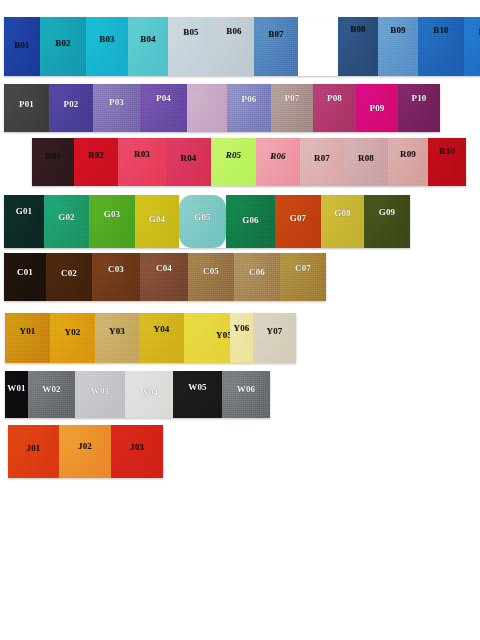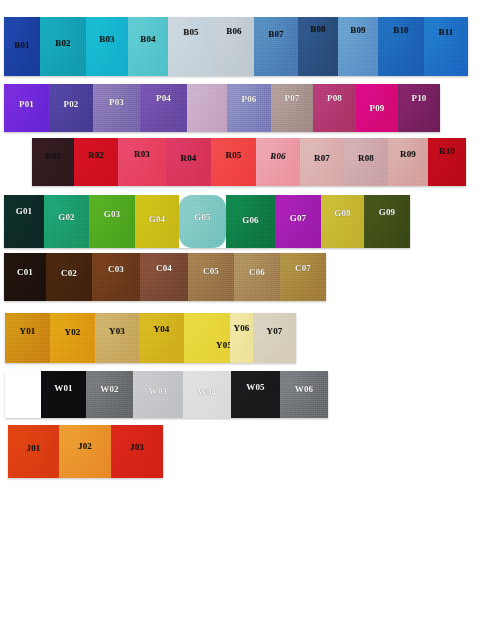--- a/index.html
+++ b/index.html
@@ -89,35 +89,35 @@
       </div>
       <div class="swatch" style="width: 46px; background: rgb(198, 211, 220);">
         <span class="swatch-label lbl-dark" style="top: 11px;">B05</span>
       </div>
       <div class="swatch" style="width: 40px; background: rgb(194, 204, 211);">
         <span class="swatch-label lbl-dark" style="top: 10px;">B06</span>
       </div>
       <div class="swatch" style="width: 44px; background: rgb(79, 129, 186);">
         <span class="swatch-label lbl-dark" style="top: 13px;">B07</span>
       </div>
-      <div class="swatch" style="width: 40px; background: rgb(43, 79, 125);">
+      <div class="swatch" style="width: 40px; background: rgb(43, 79, 125); margin-left: 40px;">
         <span class="swatch-label lbl-dark" style="top: 8px;">B08</span>
       </div>
       <div class="swatch" style="width: 40px; background: rgb(95, 150, 203);">
         <span class="swatch-label lbl-dark" style="top: 9px;">B09</span>
       </div>
       <div class="swatch" style="width: 46px; background: rgb(31, 100, 184);">
         <span class="swatch-label lbl-dark" style="top: 9px;">B10</span>
       </div>
       <div class="swatch" style="width: 44px; background: rgb(31, 110, 198);">
         <span class="swatch-label lbl-dark" style="top: 11px;">B11</span>
       </div>
     </div>
     <div class="swatch-row" style="left: 4px; top: 84px; height: 48px;">
-      <div class="swatch" style="width: 45px; background: #6d28d9;">
+      <div class="swatch" style="width: 45px; background: #404040;">
         <span class="swatch-label lbl-light" style="top: 16px;">P01</span>
       </div>
       <div class="swatch" style="width: 44px; background: rgb(75, 63, 155);">
         <span class="swatch-label lbl-light" style="top: 16px;">P02</span>
       </div>
       <div class="swatch" style="width: 47px; background: rgb(129, 112, 176);">
         <span class="swatch-label lbl-light" style="top: 14px;">P03</span>
       </div>
       <div class="swatch" style="width: 47px; background: rgb(107, 76, 166);">
         <span class="swatch-label lbl-light" style="top: 10px;">P04</span>
@@ -147,21 +147,21 @@
       </div>
       <div class="swatch" style="width: 44px; background: rgb(207, 16, 32);">
         <span class="swatch-label lbl-dark" style="top: 13px;">R02</span>
       </div>
       <div class="swatch" style="width: 48px; background: rgb(232, 65, 95);">
         <span class="swatch-label lbl-dark" style="top: 12px;">R03</span>
       </div>
       <div class="swatch" style="width: 45px; background: rgb(217, 52, 90);">
         <span class="swatch-label lbl-dark" style="top: 16px;">R04</span>
       </div>
-      <div class="swatch" style="width: 45px; background: #ef4444;">
+      <div class="swatch" style="width: 45px; background: #bef264; font-style: italic;">
         <span class="swatch-label lbl-dark" style="top: 13px;">R05</span>
       </div>
       <div class="swatch" style="width: 44px; background: rgb(238, 154, 166);">
         <span class="swatch-label lbl-dark" style="top: 14px; font-style: italic;">R06</span>
       </div>
       <div class="swatch" style="width: 44px; background: rgb(220, 175, 174);">
         <span class="swatch-label lbl-dark" style="top: 16px;">R07</span>
       </div>
       <div class="swatch" style="width: 44px; background: rgb(207, 167, 171);">
         <span class="swatch-label lbl-dark" style="top: 16px;">R08</span>
@@ -185,21 +185,21 @@
       </div>
       <div class="swatch" style="width: 44px; background: rgb(203, 189, 22);">
         <span class="swatch-label lbl-light" style="top: 20px;">G04</span>
       </div>
       <div class="swatch" style="width: 47px; background: rgb(127, 198, 194); border-radius: 13px;">
         <span class="swatch-label lbl-light" style="top: 18px;">G05</span>
       </div>
       <div class="swatch" style="width: 49px; background: rgb(17, 122, 70);">
         <span class="swatch-label lbl-light" style="top: 21px;">G06</span>
       </div>
-      <div class="swatch" style="width: 46px; background: #a21caf;">
+      <div class="swatch" style="width: 46px; background: #c2410c;">
         <span class="swatch-label lbl-light" style="top: 19px;">G07</span>
       </div>
       <div class="swatch" style="width: 43px; background: rgb(198, 182, 49);">
         <span class="swatch-label lbl-light" style="top: 14px;">G08</span>
       </div>
       <div class="swatch" style="width: 46px; background: rgb(63, 77, 24);">
         <span class="swatch-label lbl-light" style="top: 13px;">G09</span>
       </div>
     </div>
     <div class="swatch-row" style="left: 4px; top: 253px; height: 48px;">
@@ -232,31 +232,31 @@
       <div class="swatch" style="width: 45px; background: rgb(224, 154, 21);">
         <span class="swatch-label lbl-dark" style="top: 15px;">Y02</span>
       </div>
       <div class="swatch" style="width: 44px; background: rgb(201, 171, 99);">
         <span class="swatch-label lbl-dark" style="top: 14px;">Y03</span>
       </div>
       <div class="swatch" style="width: 45px; background: rgb(211, 179, 29);">
         <span class="swatch-label lbl-dark" style="top: 12px;">Y04</span>
       </div>
       <div class="swatch" style="width: 46px; background: rgb(232, 213, 58);">
-        <span class="swatch-label lbl-dark" style="top: 28px; padding-left: 32px;">Y05</span>
+        <span class="swatch-label lbl-dark" style="top: 18px; padding-left: 32px;">Y05</span>
       </div>
       <div class="swatch" style="width: 23px; background: rgb(239, 229, 154);">
         <span class="swatch-label lbl-dark" style="top: 11px;">Y06</span>
       </div>
       <div class="swatch" style="width: 43px; background: rgb(214, 207, 188);">
         <span class="swatch-label lbl-dark" style="top: 14px;">Y07</span>
       </div>
     </div>
     <div class="swatch-row" style="left: 5px; top: 371px; height: 47px;">
-      <div class="swatch" style="width: 45px; background: rgb(13, 13, 15); margin-left: 36px;">
+      <div class="swatch" style="width: 23px; background: rgb(13, 13, 15);">
         <span class="swatch-label lbl-light" style="top: 13px;">W01</span>
       </div>
       <div class="swatch" style="width: 47px; background: rgb(108, 111, 114);">
         <span class="swatch-label lbl-light" style="top: 14px;">W02</span>
       </div>
       <div class="swatch" style="width: 50px; background: rgb(195, 197, 200);">
         <span class="swatch-label lbl-light" style="top: 16px;">W03</span>
       </div>
       <div class="swatch" style="width: 48px; background: rgb(221, 222, 219);">
         <span class="swatch-label lbl-light" style="top: 17px;">W04</span>

